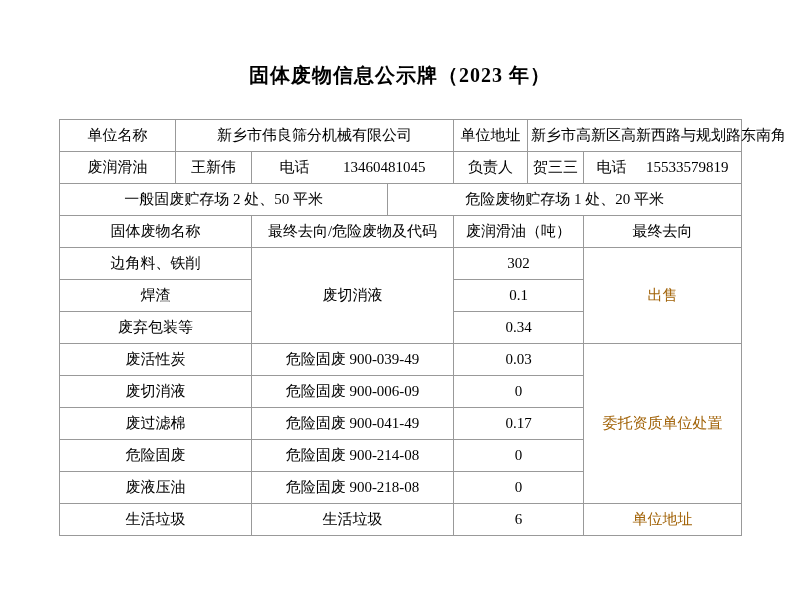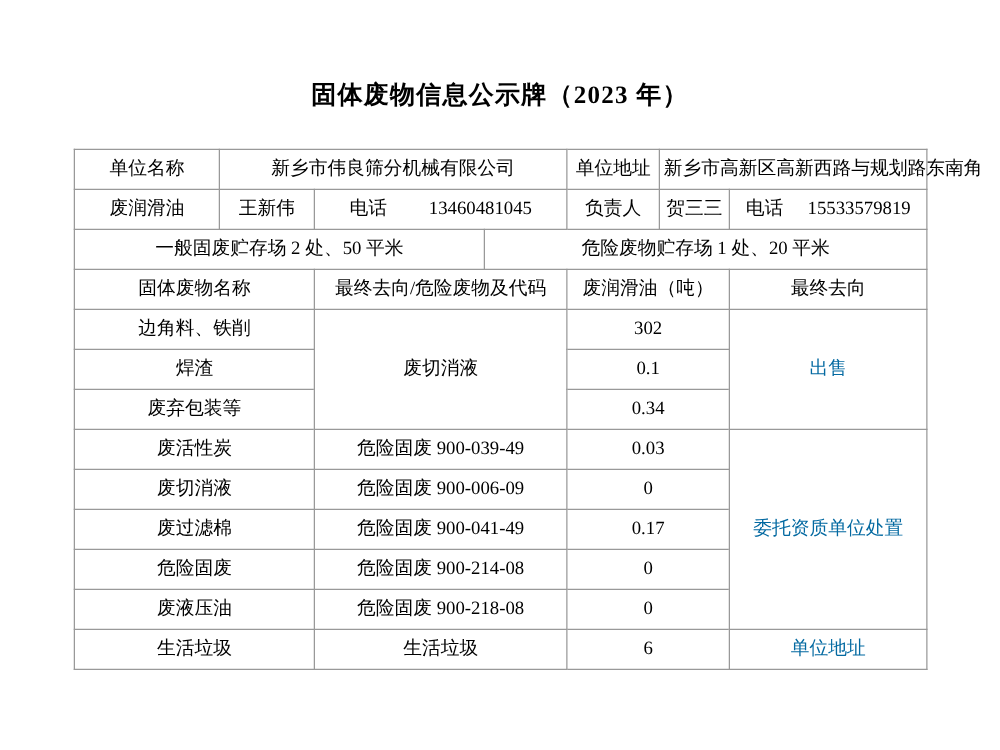--- a/index.html
+++ b/index.html
@@ -44,21 +44,21 @@
     border: 1px solid #999999;
     font-size: 15px;
     text-align: center;
     vertical-align: middle;
     height: 31px;
     padding: 0 3px;
     line-height: 1.25;
     white-space: nowrap;
   }
   .blue {
-    color: #0369a1;
+    color: #a16207;
   }
 </style>
 </head>
 <body>
 
 <div class="page">
 
   <div class="doc-title">固体废物信息公示牌（2023 年）</div>
 
   <div class="table-wrap">

